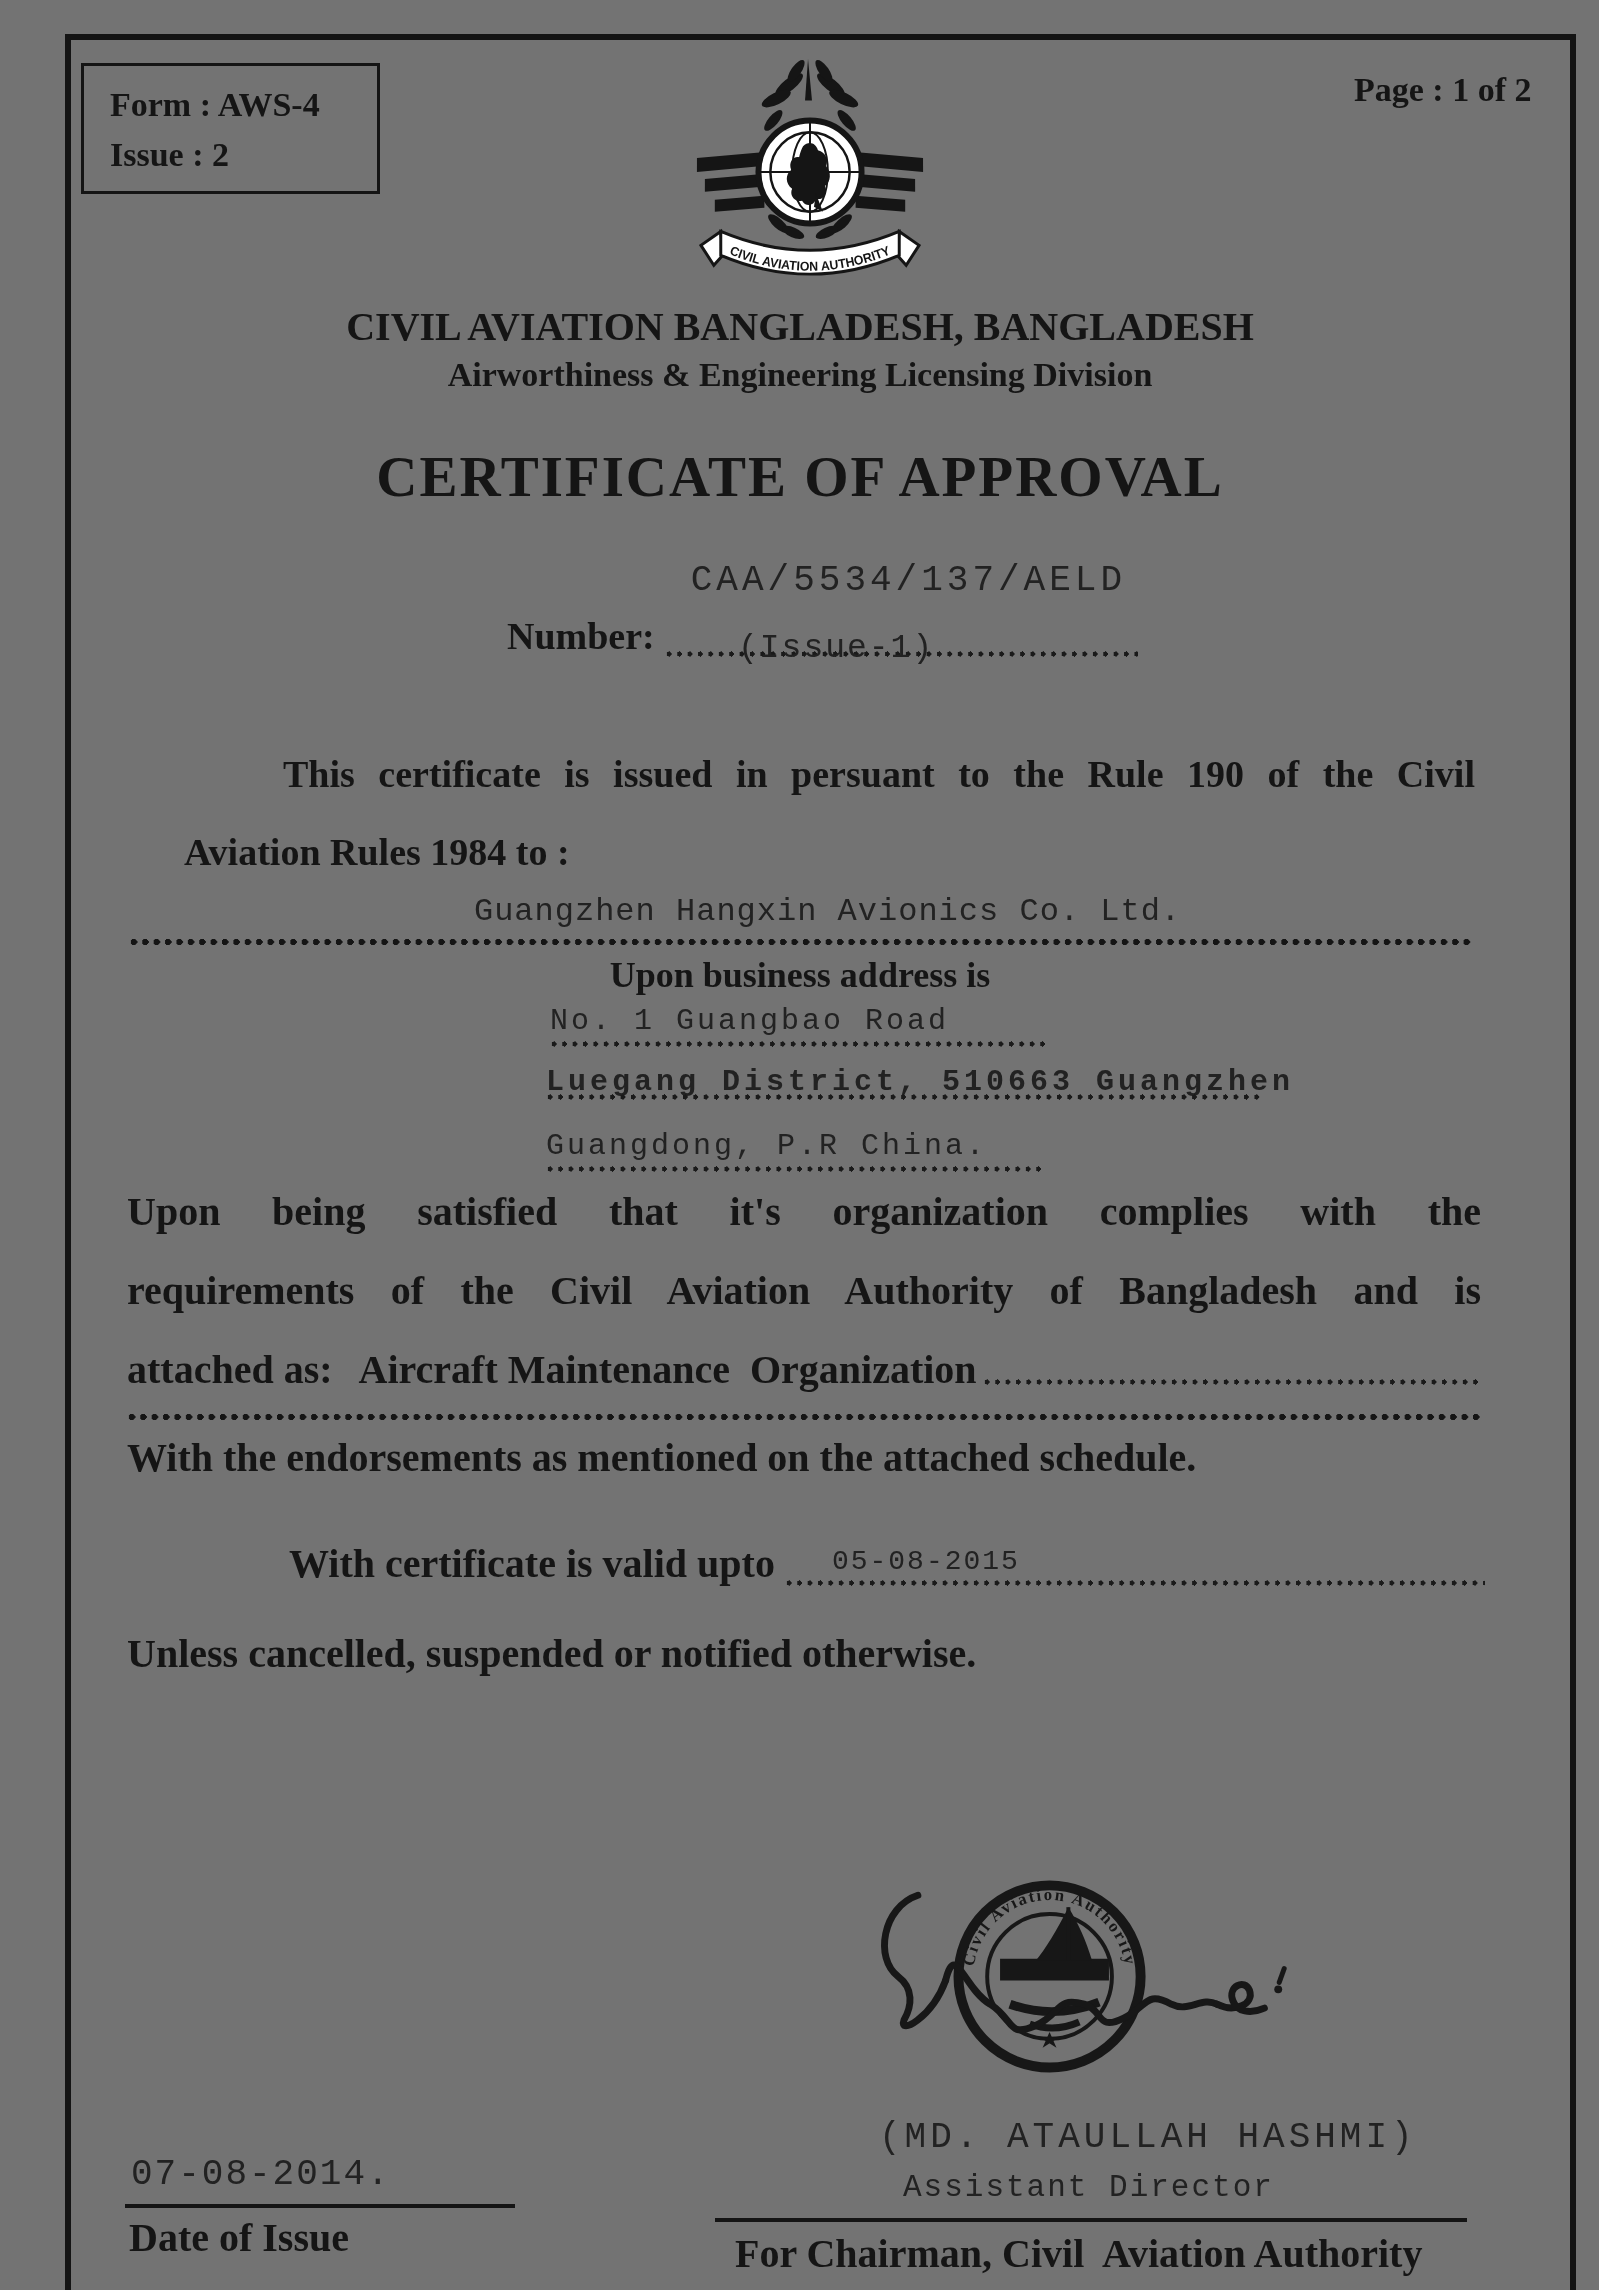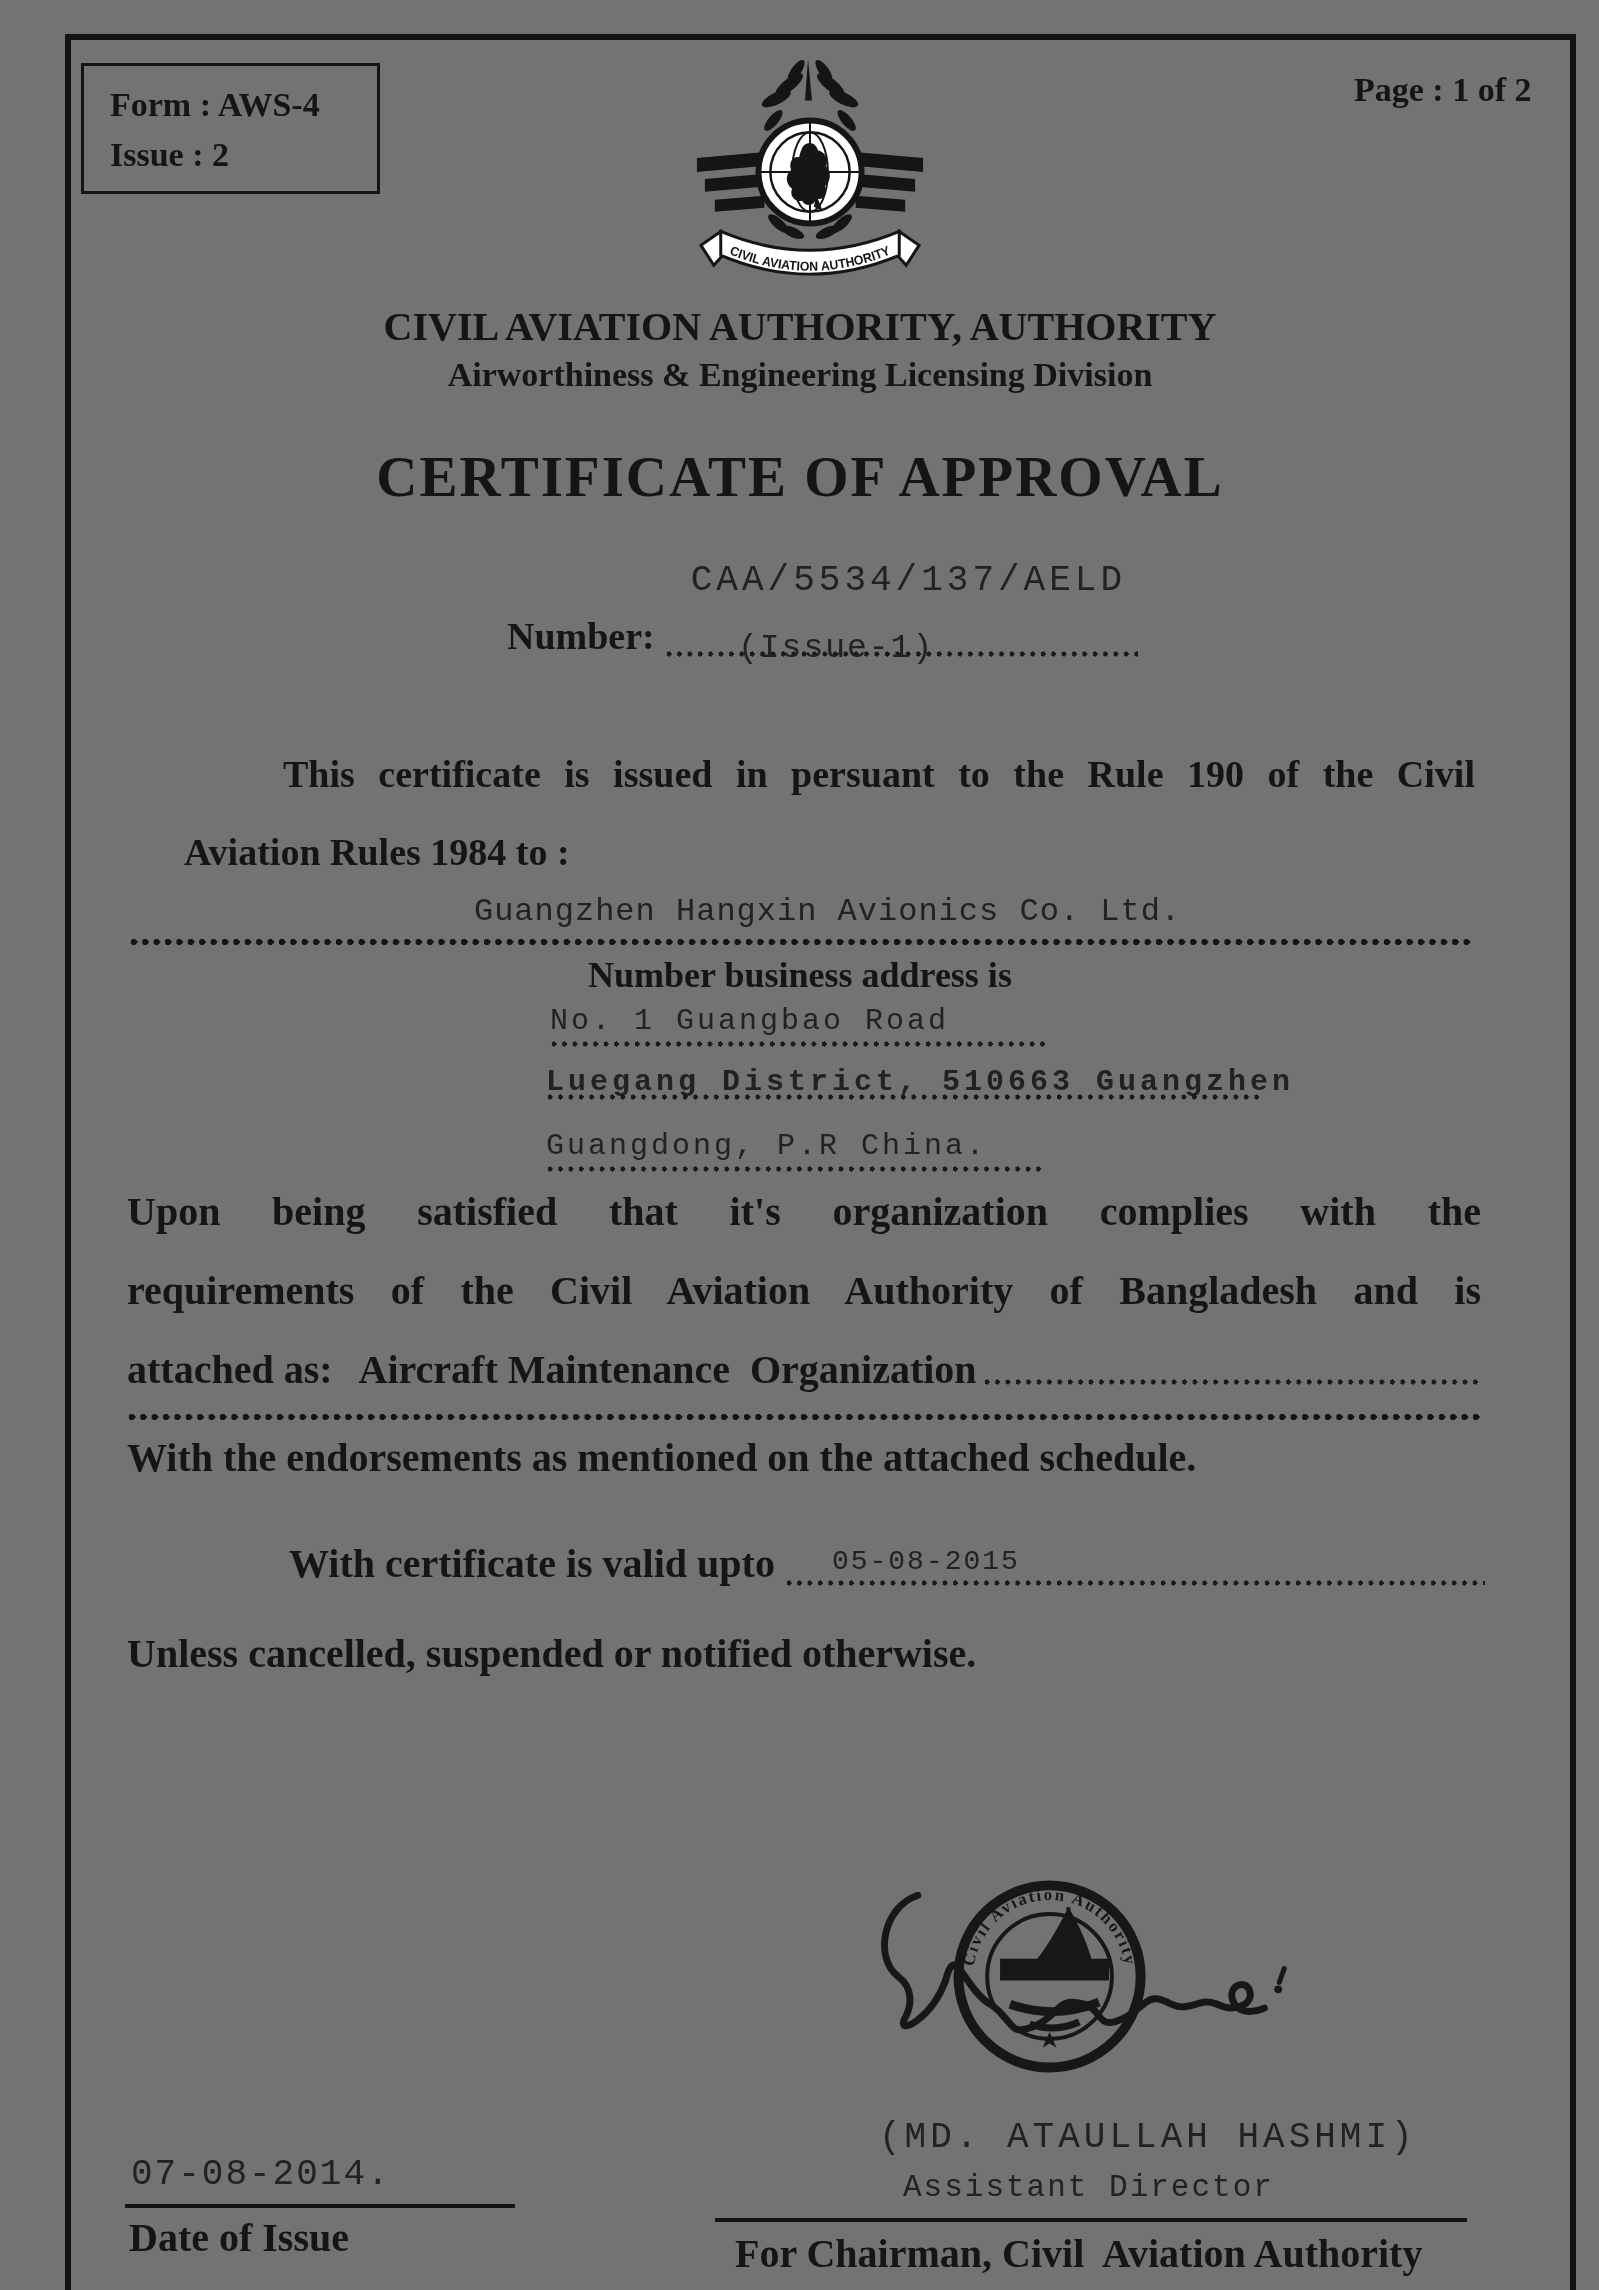--- a/index.html
+++ b/index.html
@@ -120,39 +120,39 @@
       <path d="M30,178 L10,192 L23,212 L32,202 Z" fill="#ffffff" stroke="#151515" stroke-width="3"></path>
       <path d="M210,178 L230,192 L217,212 L208,202 Z" fill="#ffffff" stroke="#151515" stroke-width="3"></path>
       <path d="M30,178 Q120,216 210,178 L210,202 Q120,240 30,202 Z" fill="#ffffff" stroke="#151515" stroke-width="3"></path>
       <path id="bannerPath" d="M34,199 Q120,236 206,199" fill="none"></path>
       <text font-family="Liberation Sans, sans-serif" font-size="13" font-weight="bold" fill="#151515">
         <textPath href="#bannerPath" startOffset="50%" text-anchor="middle" textLength="168" lengthAdjust="spacingAndGlyphs">CIVIL AVIATION AUTHORITY</textPath>
       </text>
     </svg>
   </div>
 
-  <div class="abs center authority serif-b">CIVIL AVIATION AUTHORITY, AUTHORITY</div>
+  <div class="abs center authority serif-b">CIVIL AVIATION BANGLADESH, BANGLADESH</div>
   <div class="abs center division serif-b">Airworthiness &amp; Engineering Licensing Division</div>
   <div class="abs center cert-title serif-b">CERTIFICATE OF APPROVAL</div>
 
   <div class="abs number-row">
     <div class="number-label serif-b">Number:</div>
     <div class="number-leader">
       <div class="number-value mono">CAA/5534/137/AELD</div>
       <div class="dots"></div>
     </div>
   </div>
   <div class="abs issue-note mono">(Issue-1)</div>
 
   <div class="abs para1-l1 serif-b jl">This certificate is issued in persuant to the Rule 190 of the Civil</div>
   <div class="abs para1-l2 serif-b">Aviation Rules 1984 to :</div>
 
   <div class="abs company-line mono">Guangzhen Hangxin Avionics Co. Ltd.</div>
   <div class="abs dots-full-1 dots-bold"></div>
-  <div class="abs center addr-heading serif-b">Number business address is</div>
+  <div class="abs center addr-heading serif-b">Upon business address is</div>
 
   <div class="abs addr addr-1">
     <div class="t mono ls3">No. 1 Guangbao Road</div>
     <div class="dots w500"></div>
   </div>
   <div class="abs addr addr-2">
     <div class="t mono ls4">Luegang District, 510663 Guangzhen</div>
     <div class="dots w724"></div>
   </div>
   <div class="abs addr addr-3">

